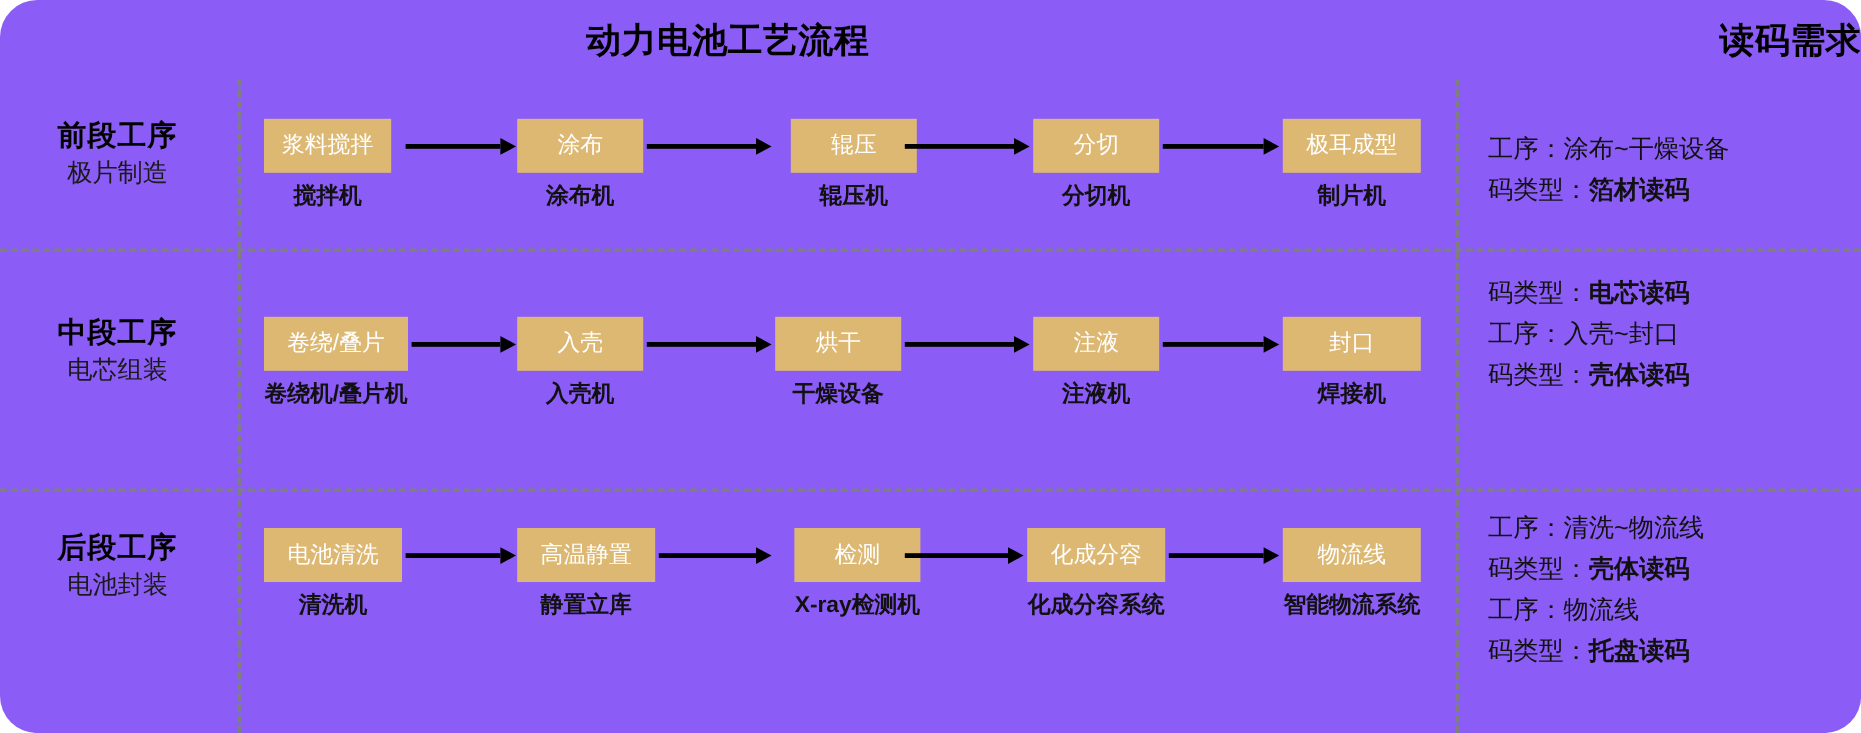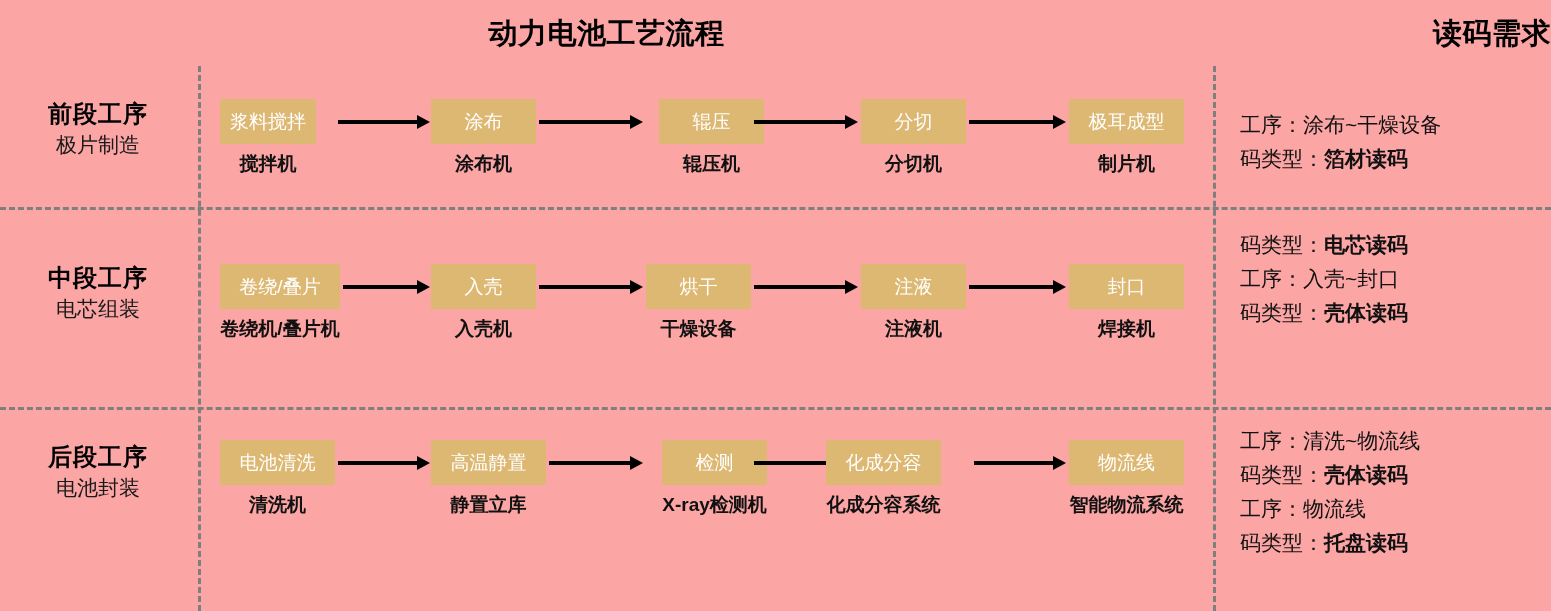--- a/index.html
+++ b/index.html
@@ -8,22 +8,23 @@
     background: #ffffff;
   }
   body {
     font-family: "Liberation Sans", "DejaVu Sans", sans-serif;
     color: #1a1a1a;
   }
   #canvas {
     position: relative;
     width: 1551px;
     height: 611px;
-    background: #fca5a5;
+    background: #8b5cf6;
     overflow: hidden;
+    border-radius: 31px;
   }
 
   
   .hdr {
     position: absolute;
     font-weight: bold;
     color: #000000;
     white-space: nowrap;
     letter-spacing: 0.5px;
   }
@@ -167,21 +168,21 @@
   <div class="vdash" id="vdash-right"></div>
   <div class="hdash" id="hdash-1"></div>
   <div class="hdash" id="hdash-2"></div>
 
   <div class="stage-label" style="top:100px">
     <div class="stage-title">前段工序</div>
     <div class="stage-sub">极片制造</div>
   </div>
 
   <div class="flow-row" style="top:99px">
-    <div class="node" style="left:22px;width:96px">
+    <div class="node" style="left:22px;width:106px">
       <div class="node-box">
           <span>浆料搅拌</span>
         </div>
       <div class="node-cap">搅拌机</div>
     </div>
     <div class="arrow" style="left:140px;width:92px">
       <div class="shaft" style="width:79px"></div>
         <div class="head"></div>
     </div>
     <div class="node" style="left:233px;width:105px">
@@ -328,21 +329,21 @@
     <div class="node" style="left:464px;width:105px">
       <div class="node-box">
           <span>检测</span>
         </div>
       <div class="node-cap">X-ray检测机</div>
     </div>
     <div class="arrow" style="left:556px;width:99px">
       <div class="shaft" style="width:86px"></div>
         <div class="head"></div>
     </div>
-    <div class="node" style="left:628px;width:115px">
+    <div class="node" style="left:658px;width:115px">
       <div class="node-box">
           <span>化成分容</span>
         </div>
       <div class="node-cap">化成分容系统</div>
     </div>
     <div class="arrow" style="left:776px;width:92px">
       <div class="shaft" style="width:79px"></div>
         <div class="head"></div>
     </div>
     <div class="node" style="left:871px;width:115px">

